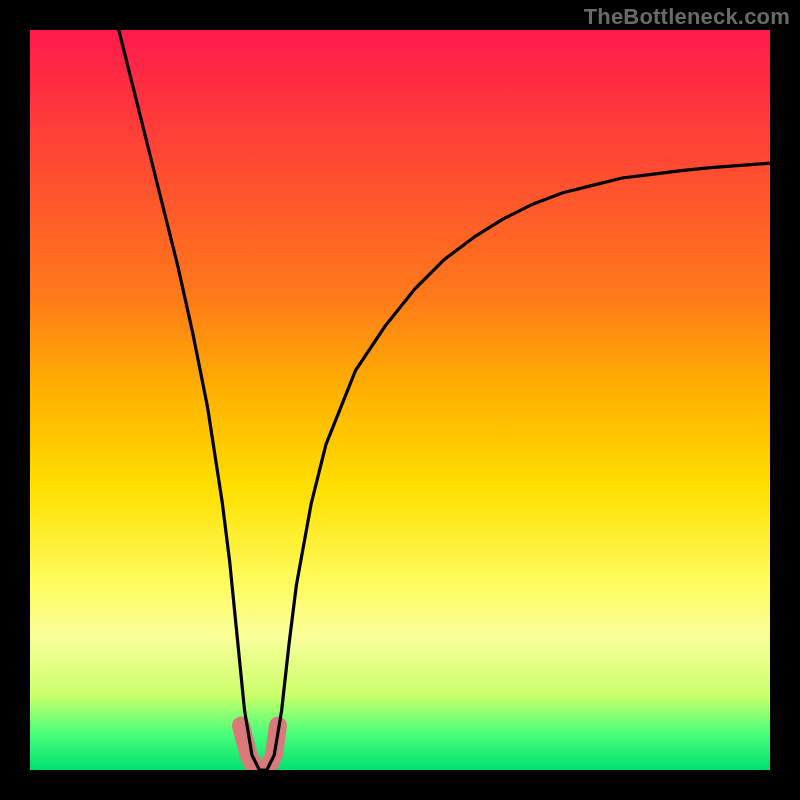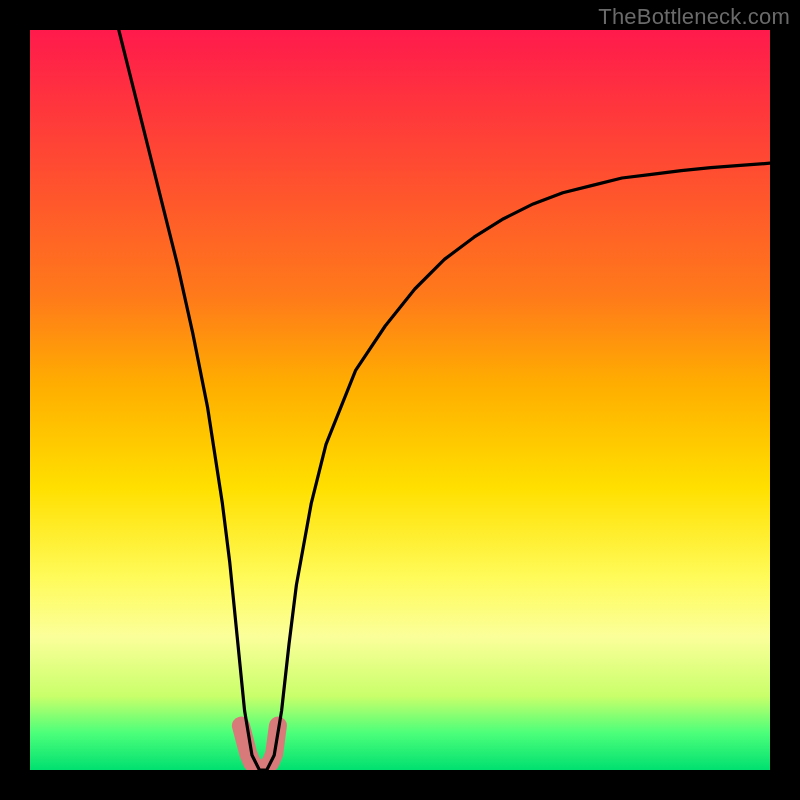--- a/index.html
+++ b/index.html
@@ -36,21 +36,21 @@
       #4cff7a 95%,
       #00e070 100%
     );
   }
   .watermark {
     position: absolute;
     top: 4px;
     right: 10px;
     color: #6a6a6a;
     font-size: 22px;
-    font-weight: 400;
+    font-weight: 700;
     letter-spacing: 0.2px;
     user-select: none;
     text-align: right;
   }
   svg.curve {
     position: absolute;
     left: 0;
     top: 0;
   }
 </style>

